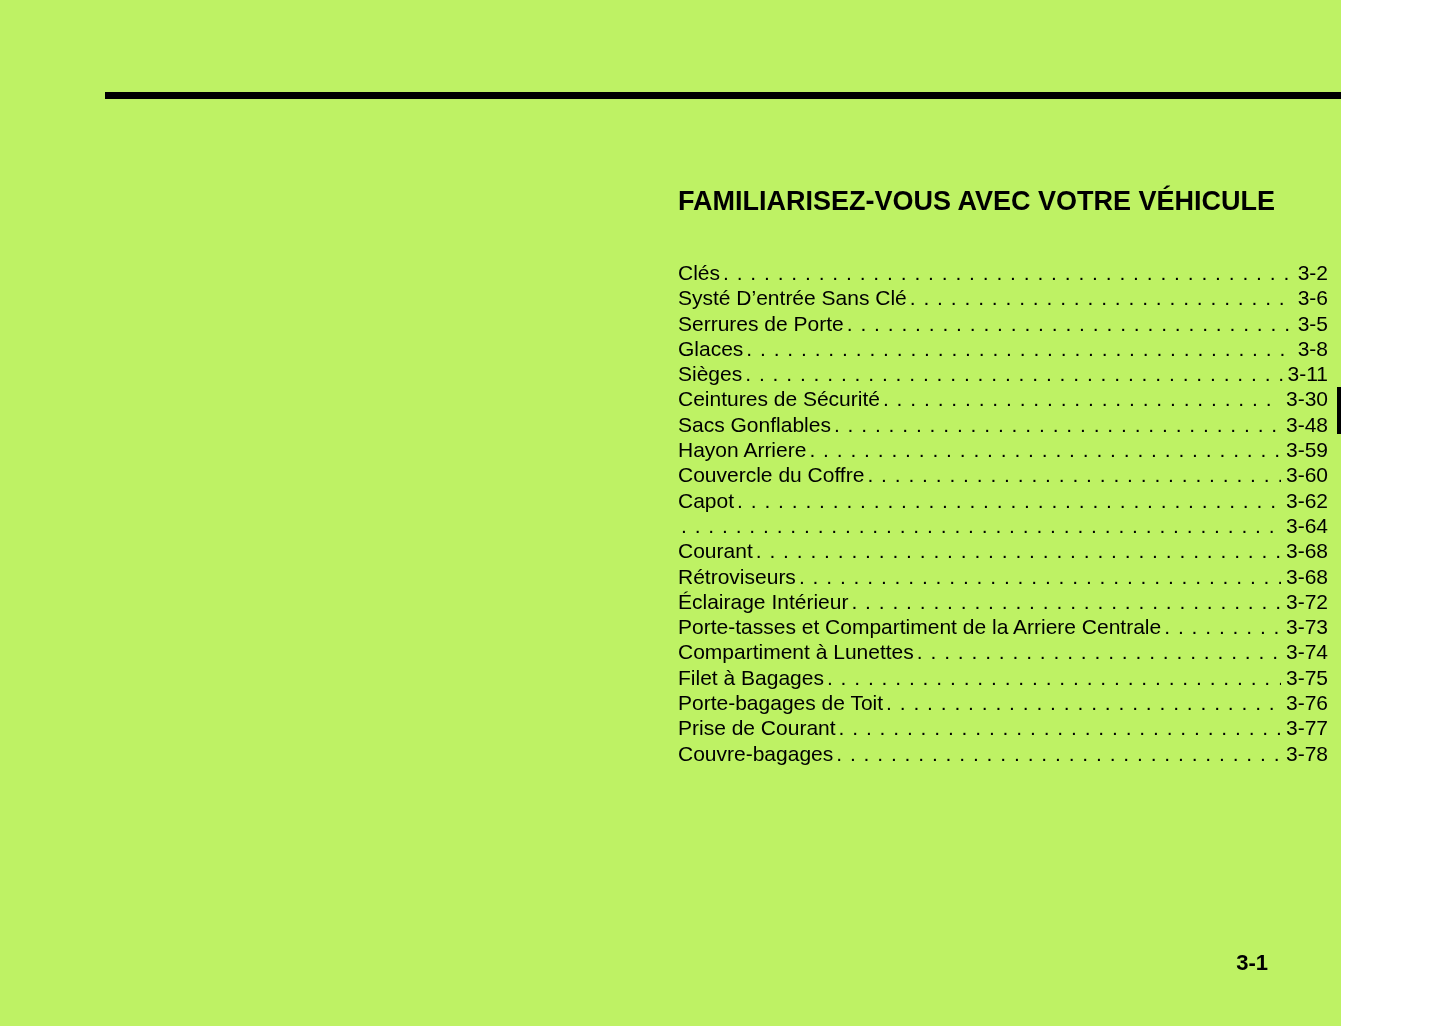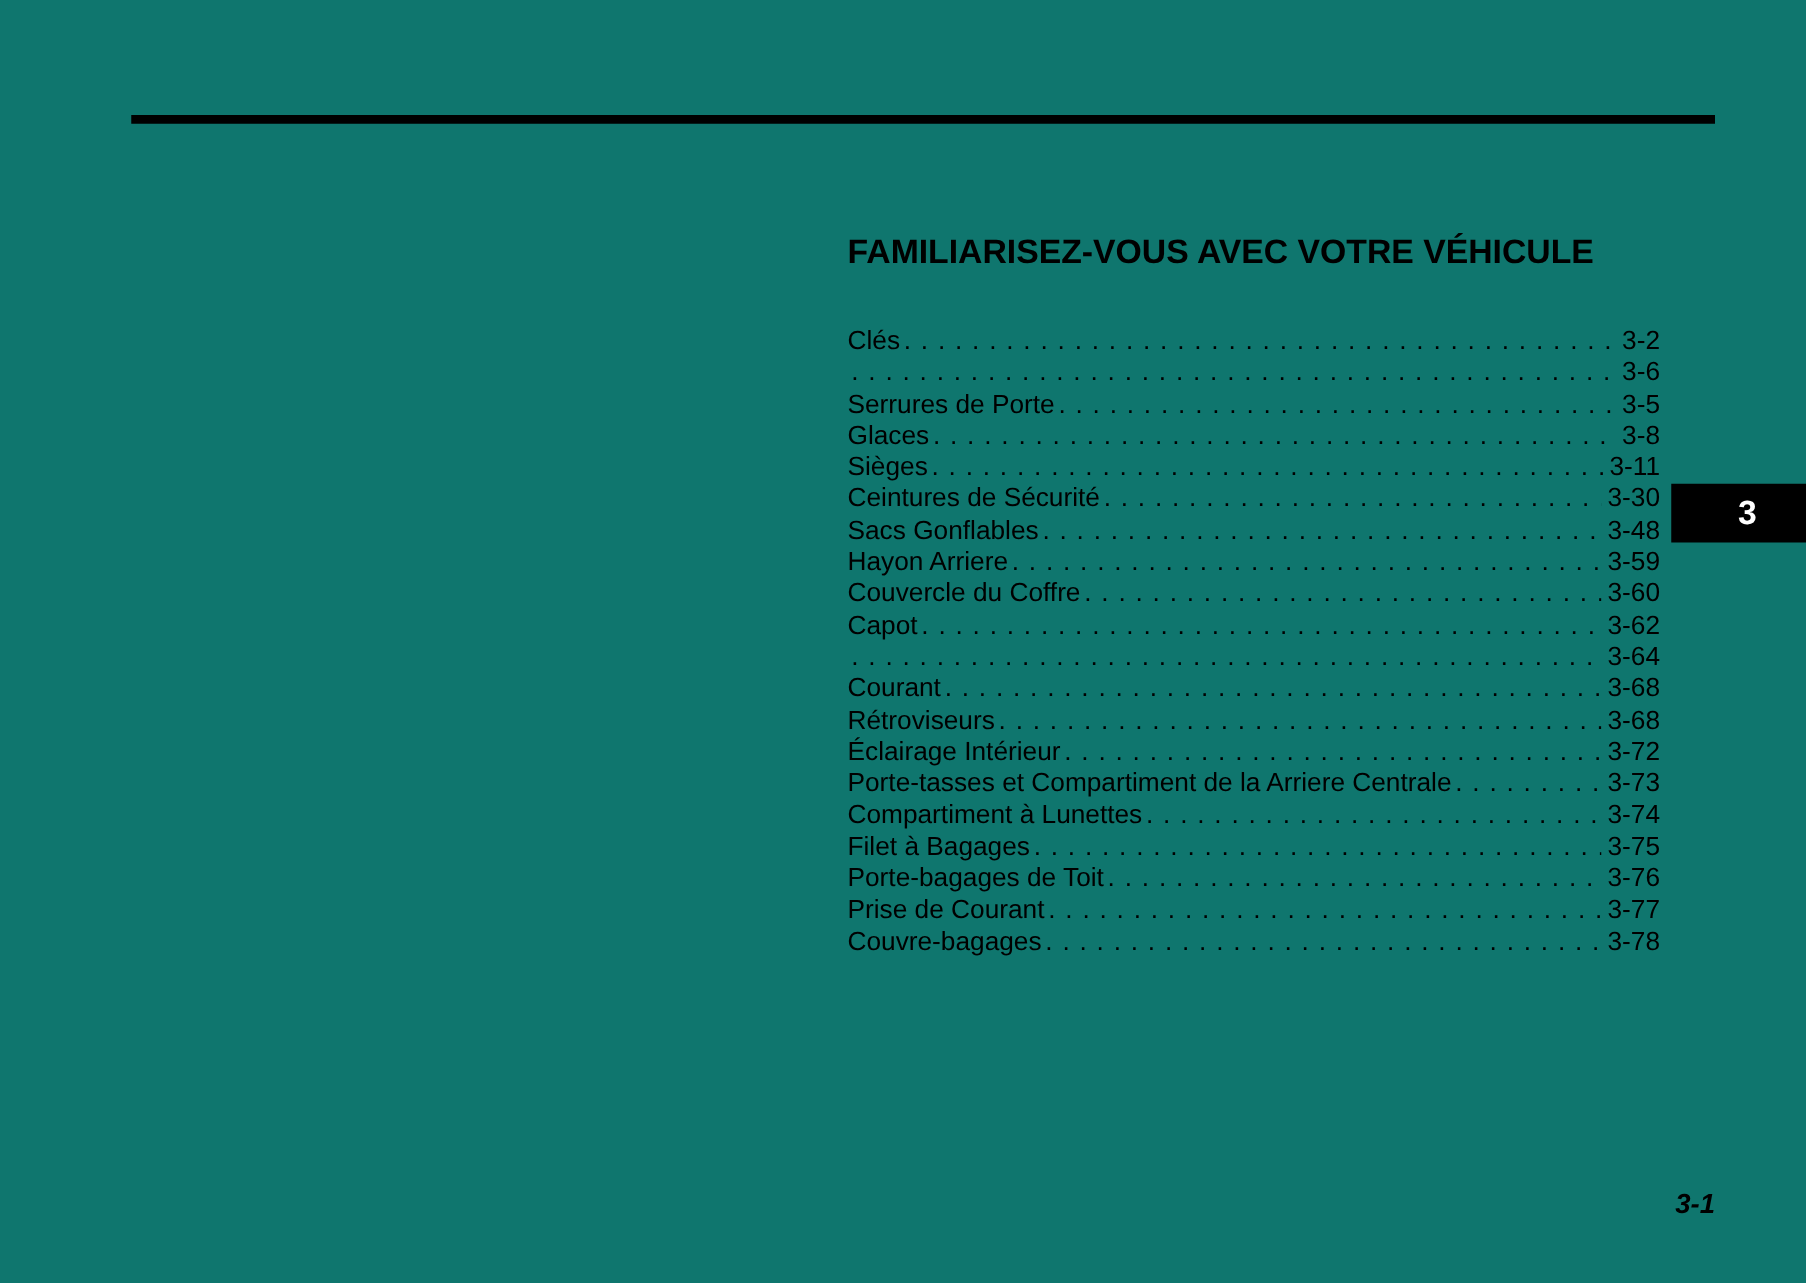--- a/index.html
+++ b/index.html
@@ -2,23 +2,23 @@
 <html><head>
 <meta charset="utf-8">
 <style>
   html, body {
     margin: 0;
     padding: 0;
     background: #ffffff;
   }
   #page {
     position: relative;
-    width: 1445px;
+    width: 1341px;
     height: 1026px;
-    background: #0f766e;
+    background: #bef264;
     overflow: hidden;
     font-family: "Liberation Sans", "DejaVu Sans", sans-serif;
     color: #000000;
   }
   .top-rule {
     position: absolute;
     left: 105px;
     top: 92px;
     width: 1267px;
     height: 7px;
@@ -82,40 +82,40 @@
     font-weight: bold;
     position: relative;
     left: 7px;
   }
   .footer-page-number {
     position: absolute;
     top: 950px;
     right: 73px;
     font-size: 22px;
     font-weight: bold;
-    font-style: italic;
   }
 </style>
 </head>
 <body>
 
 <div id="page">
 
   <div class="top-rule"></div>
 
   <div class="content">
     <h1 class="title">FAMILIARISEZ-VOUS AVEC VOTRE VÉHICULE</h1>
 
     <ul class="toc">
         <li>
     <span class="toc-label">Clés</span>
     <span class="toc-leader">. . . . . . . . . . . . . . . . . . . . . . . . . . . . . . . . . . . . . . . . . . . . . . . . . . . . . . . . . . . . . . . . . . . . . . . . . . . . . . . . </span>
     <span class="toc-page">3-2</span>
   </li>
         <li>
+    <span class="toc-label">Systé D’entrée Sans Clé</span>
     <span class="toc-leader">. . . . . . . . . . . . . . . . . . . . . . . . . . . . . . . . . . . . . . . . . . . . . . . . . . . . . . . . . . . . . . . . . . . . . . . . . . . . . . . . </span>
     <span class="toc-page">3-6</span>
   </li>
         <li>
     <span class="toc-label">Serrures de Porte</span>
     <span class="toc-leader">. . . . . . . . . . . . . . . . . . . . . . . . . . . . . . . . . . . . . . . . . . . . . . . . . . . . . . . . . . . . . . . . . . . . . . . . . . . . . . . . </span>
     <span class="toc-page">3-5</span>
   </li>
         <li>
     <span class="toc-label">Glaces</span>

